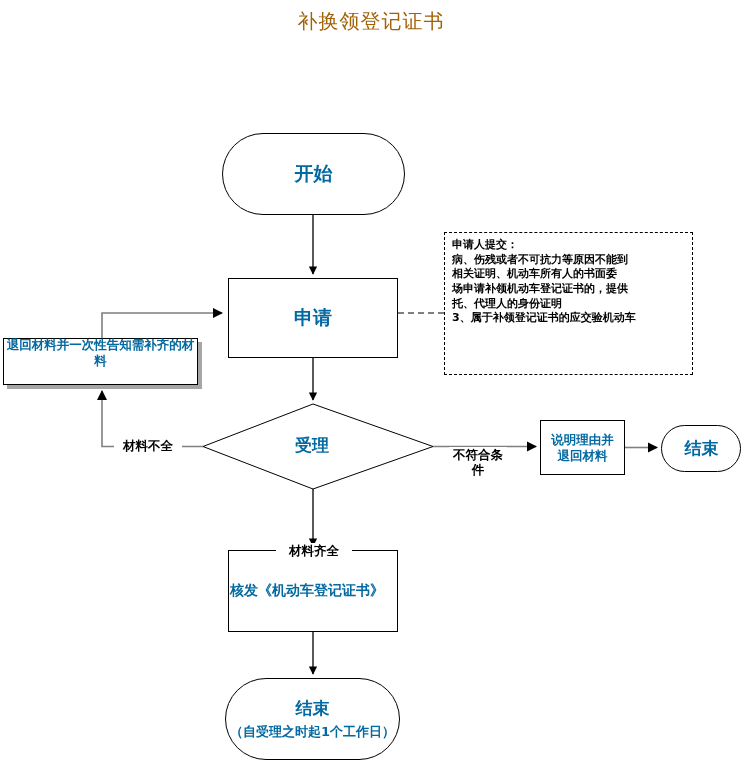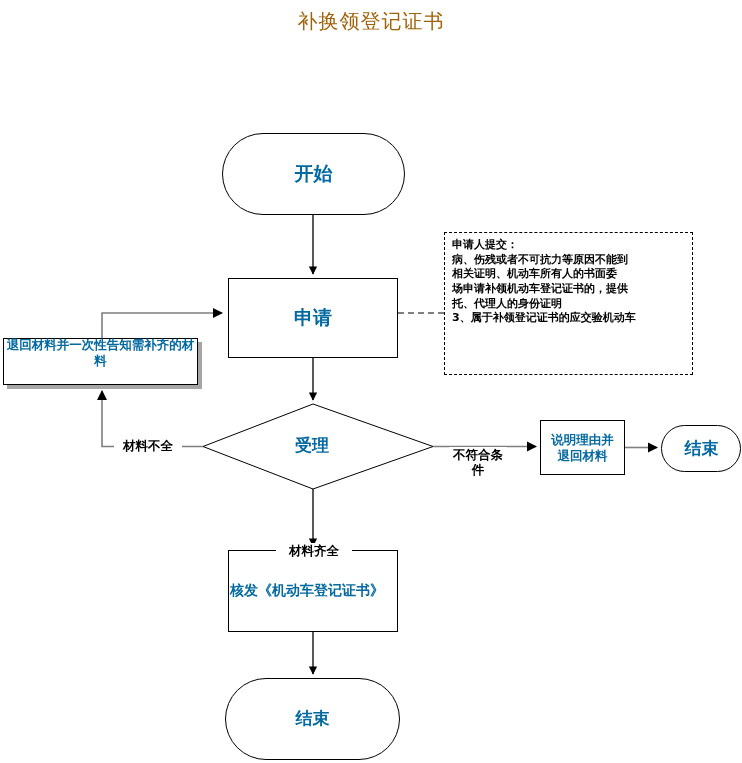--- a/index.html
+++ b/index.html
@@ -148,20 +148,21 @@
     <span>说明理由并</span>
     <span>退回材料</span>
   </div>
 
   <div class="node-text t-endright">结束</div>
 
   <div class="node-text t-issue">核发《机动车登记证书》</div>
 
   <div class="node-text t-endbottom">
     <span>结束</span>
+    <span class="sub">（自受理之时起1个工作日）</span>
   </div>
 
   <div class="edge-label l-incomplete">材料不全</div>
 
   <div class="edge-label l-complete">材料齐全</div>
 
   <div class="edge-label l-nonconform">
     <div>不符合条</div>
     <div>件</div>
   </div>

